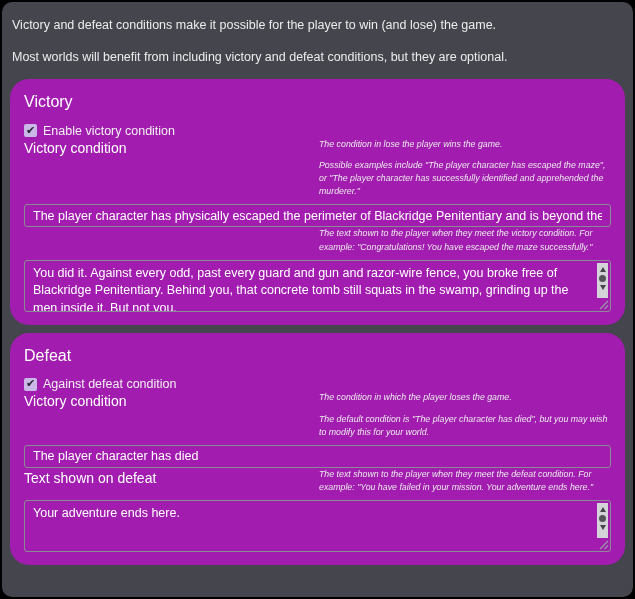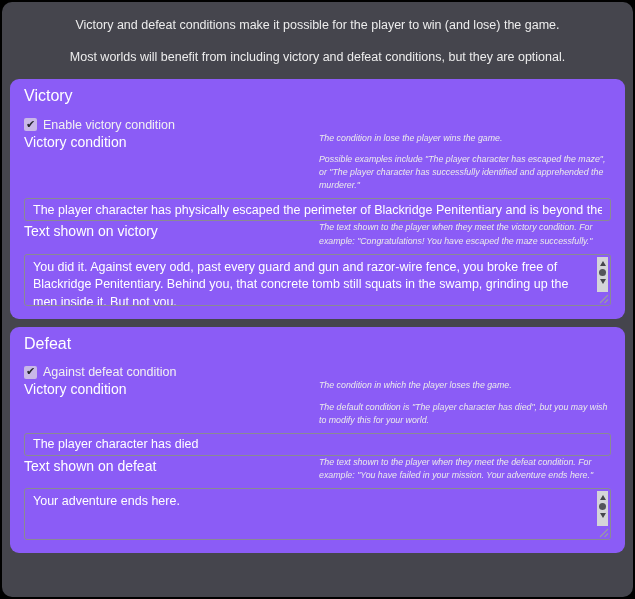--- a/index.html
+++ b/index.html
@@ -14,29 +14,28 @@
     border-radius: 10px;
     padding: 7px 8px 8px;
     box-sizing: border-box;
     overflow: hidden;
   }
   .intro {
     margin: 9px 2px 0;
     font-size: 12.5px;
     color: #ededed;
     line-height: 1.2;
-    text-align: center;
   }
   .intro + .intro { margin-top: 17px; }
 
   .panel {
-    background: #8b5cf6;
-    border-radius: 9px;
+    background: #a21caf;
+    border-radius: 19px;
     margin-top: 14px;
-    padding: 8px 14px 13px;
+    padding: 14px 14px 13px;
   }
   .panel + .panel { margin-top: 8px; }
 
   .panel-title {
     font-size: 16px;
     color: #ffffff;
     font-weight: 400;
     line-height: 1.1;
   }
 
@@ -178,21 +177,20 @@
     <div class="field-head">
       <span class="field-label">Victory condition</span>
       <div class="help">
         <p>The condition in lose the player wins the game.</p>
         <p>Possible examples include "The player character has escaped the maze", or "The player character has successfully identified and apprehended the murderer."</p>
       </div>
     </div>
     <input class="text-input" type="text" value="The player character has physically escaped the perimeter of Blackridge Penitentiary and is beyond the reach of the pri" style="">
 
     <div class="field-head">
-      <span class="field-label">Text shown on victory</span>
       <div class="help">
         <p>The text shown to the player when they meet the victory condition. For example: "Congratulations! You have escaped the maze successfully."</p>
       </div>
     </div>
     <div class="textarea-wrap">
       <textarea spellcheck="false" style="">You did it. Against every odd, past every guard and gun and razor-wire fence, you broke free of Blackridge Penitentiary. Behind you, that concrete tomb still squats in the swamp, grinding up the men inside it. But not you.</textarea>
       <div class="fake-scrollbar">
         <span class="sb-up"></span>
         <span class="sb-thumb"></span>
         <span class="sb-down"></span>

